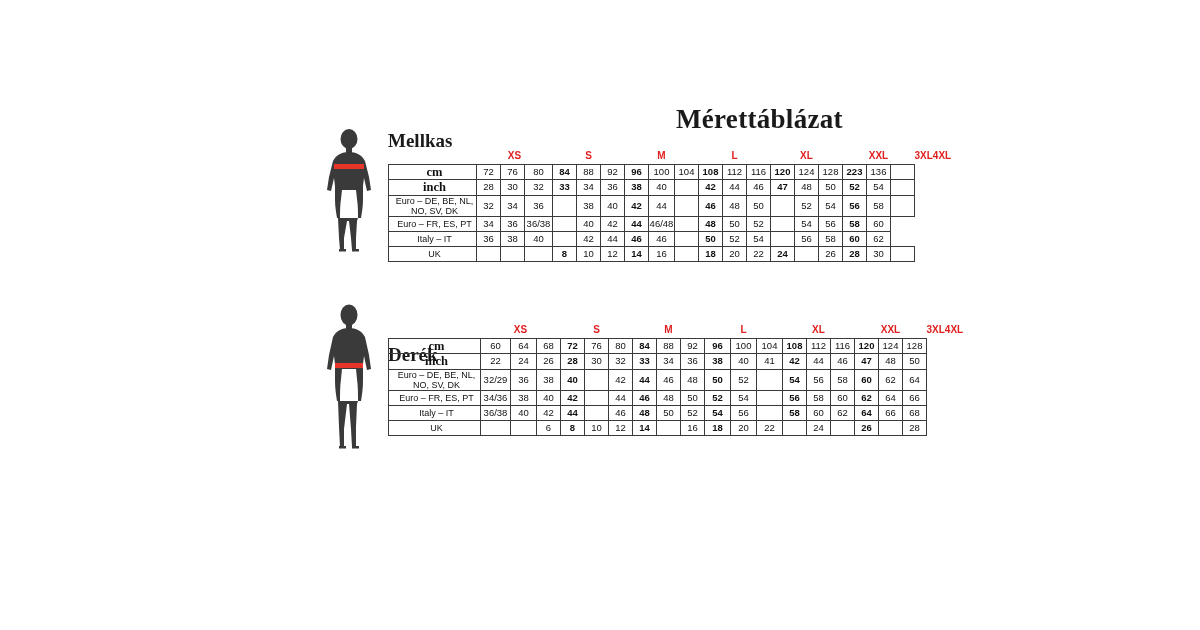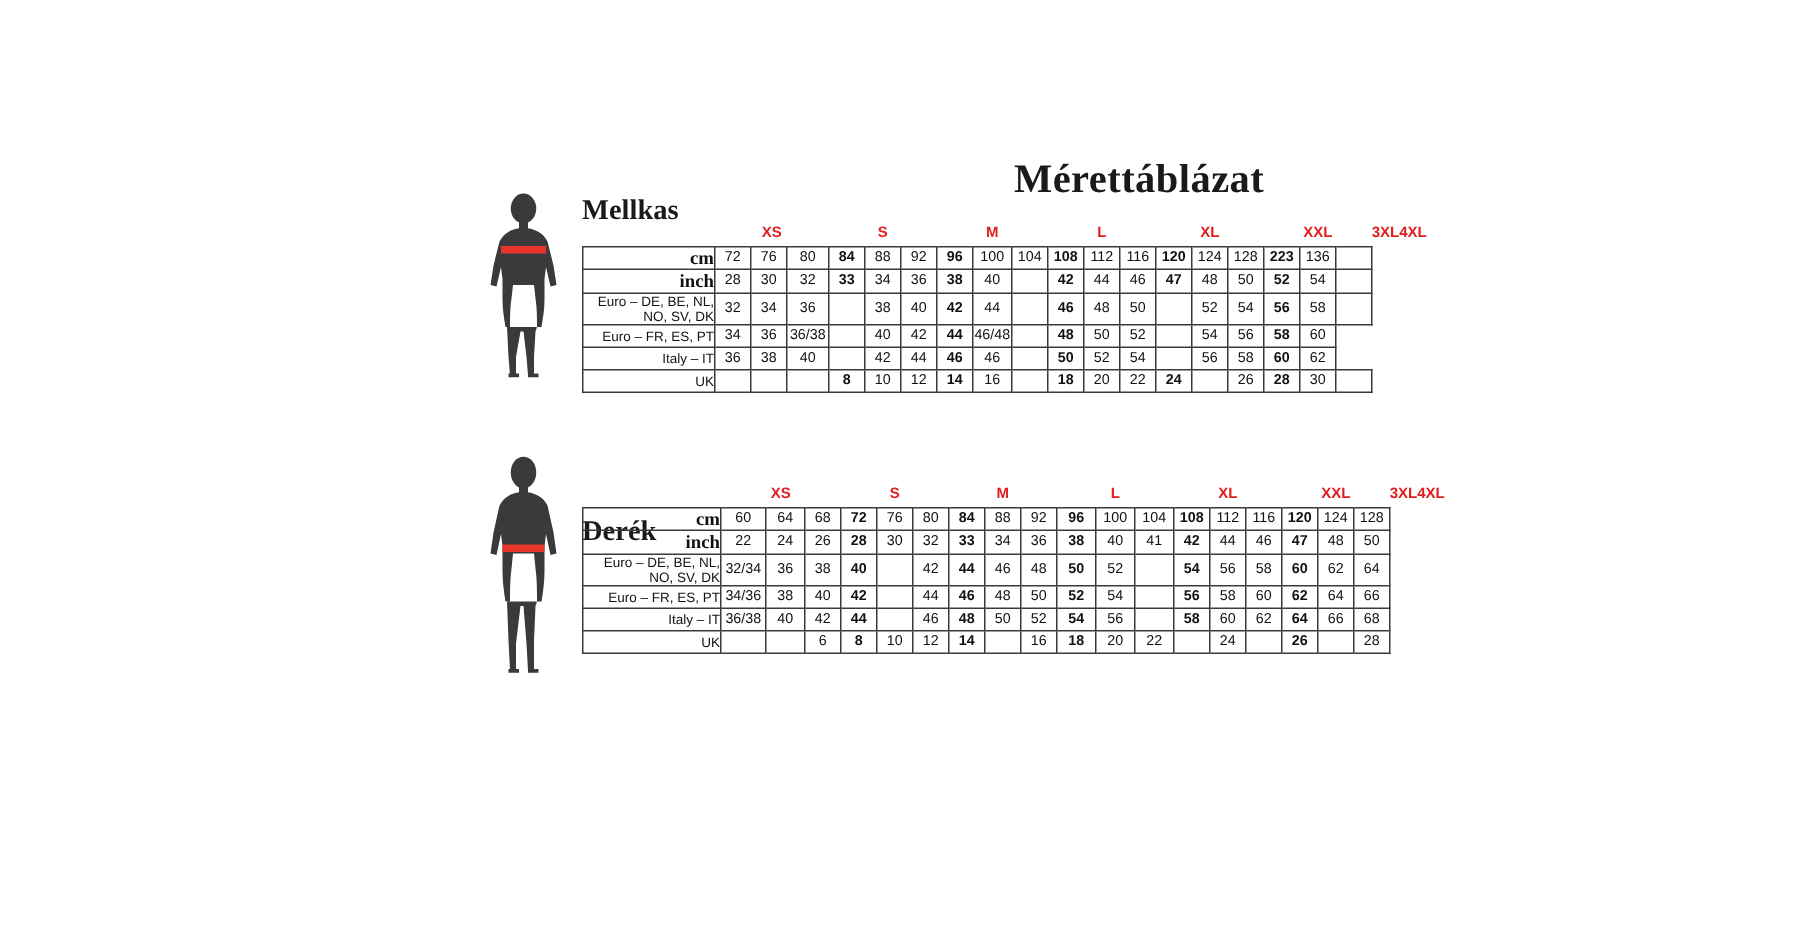--- a/index.html
+++ b/index.html
@@ -66,21 +66,21 @@
   table.size-table tr.group-row td {
     border: none;
     color: #e02020;
     font-weight: bold;
     font-size: 10px;
     height: 15px;
     padding-bottom: 1px;
   }
   
   table.size-table td.rowlabel {
-    text-align: right;
+    text-align: center;
     padding-left: 4px;
     white-space: normal;
     font-size: 9px;
   }
   table.size-table td.rowlabel.bold {
     font-family: "Liberation Serif", serif;
     font-weight: bold;
     font-size: 12.5px;
   }
   table.size-table tr.group-row td.rowlabel {
@@ -372,21 +372,21 @@
           <td>41</td>
           <td class="gsep">42</td>
           <td>44</td>
           <td>46</td>
           <td class="gsep">47</td>
           <td>48</td>
           <td>50</td>
         </tr>
         <tr class="tall">
           <td class="rowlabel">Euro –  DE, BE, NL, NO, SV, DK</td>
-          <td>32/34</td>
+          <td>32/29</td>
           <td>36</td>
           <td>38</td>
           <td class="gsep">40</td>
           <td></td>
           <td>42</td>
           <td class="gsep">44</td>
           <td>46</td>
           <td>48</td>
           <td class="gsep">50</td>
           <td>52</td>

